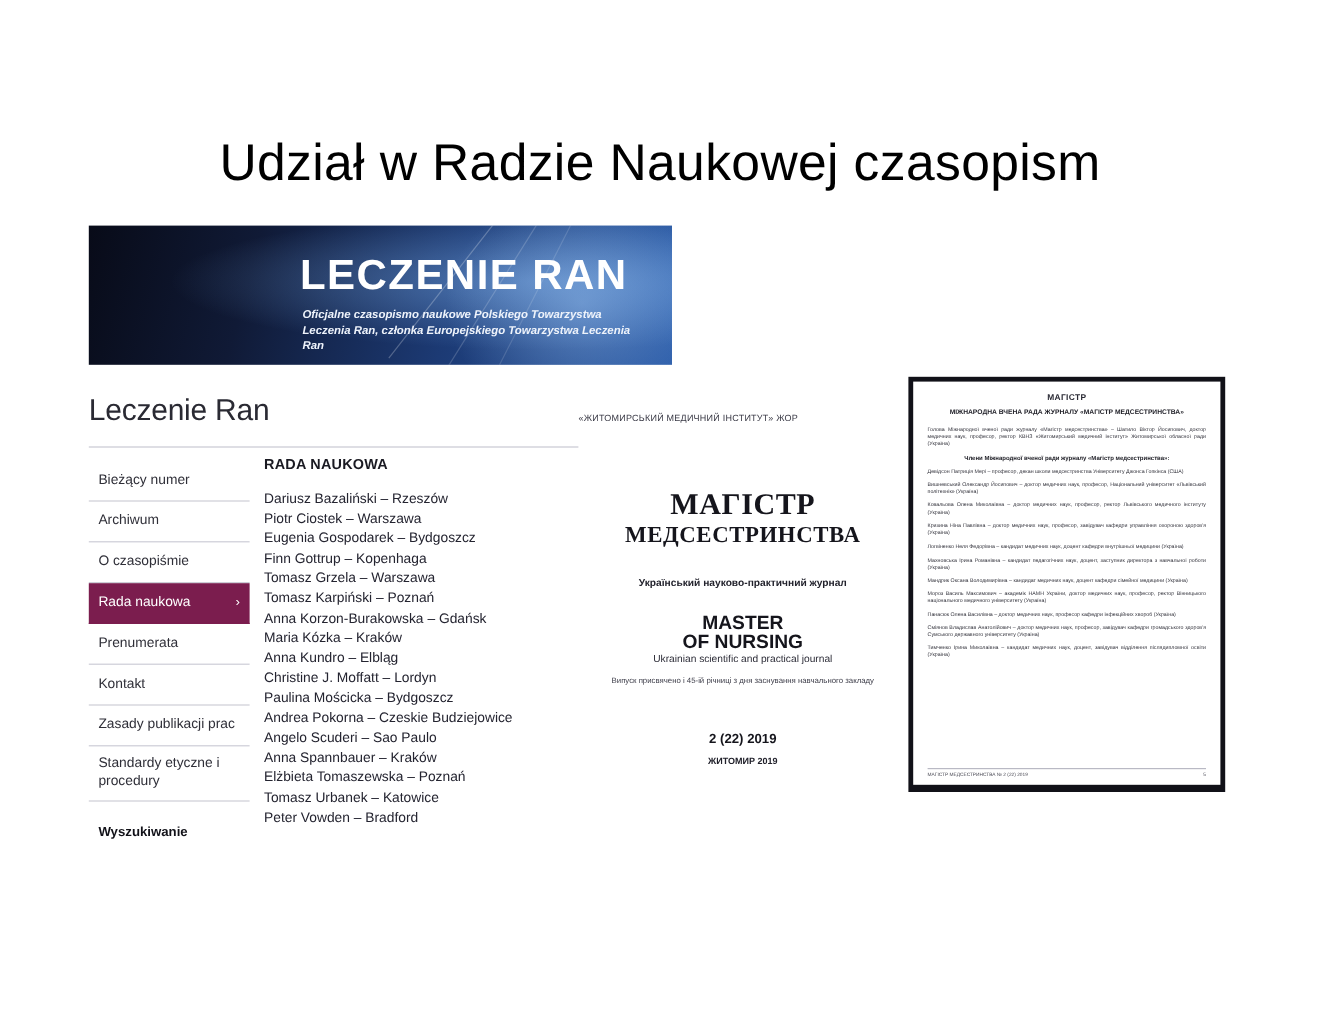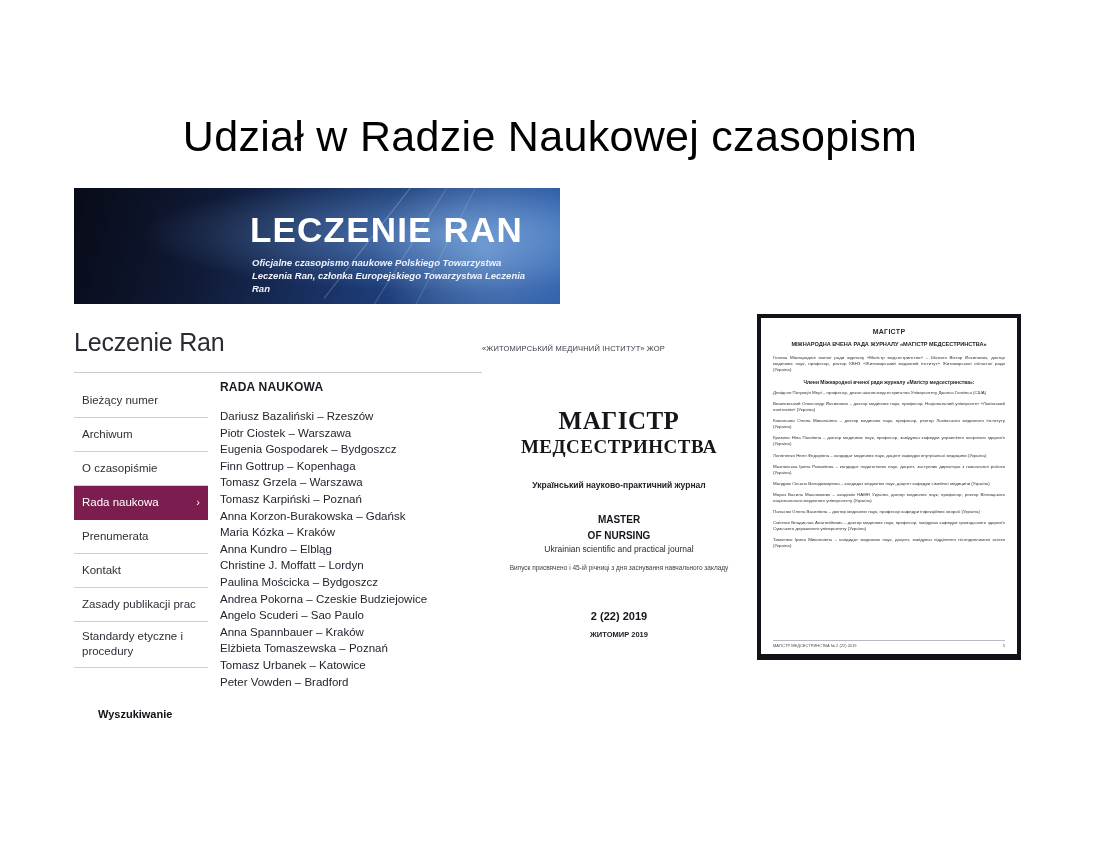--- a/index.html
+++ b/index.html
@@ -134,25 +134,24 @@
   .menu-item .chev {
     position: absolute;
     right: 8px;
     top: 0;
     font-size: 11px;
     color: #ffffff;
   }
   .menu-search {
     position: absolute;
     left: 14px;
-    top: 390px;
+    top: 370px;
     font-size: 11px;
     font-weight: 700;
     color: #111118;
-    margin-left: 16px;
   }
 
   .council {
     position: absolute;
     left: 152px;
     top: 62px;
     width: 330px;
   }
   .council-head {
     font-size: 12px;
@@ -214,21 +213,21 @@
     font-size: 8.5px;
     font-weight: 700;
     color: #22222c;
   }
   .cover-en {
     position: absolute;
     top: 182px;
     left: 0;
     width: 274px;
     text-align: center;
-    font-size: 10px;
+    font-size: 16px;
     line-height: 16px;
     font-weight: 700;
     color: #15151c;
   }
   .cover-en2 {
     position: absolute;
     top: 214px;
     left: 0;
     width: 274px;
     text-align: center;

